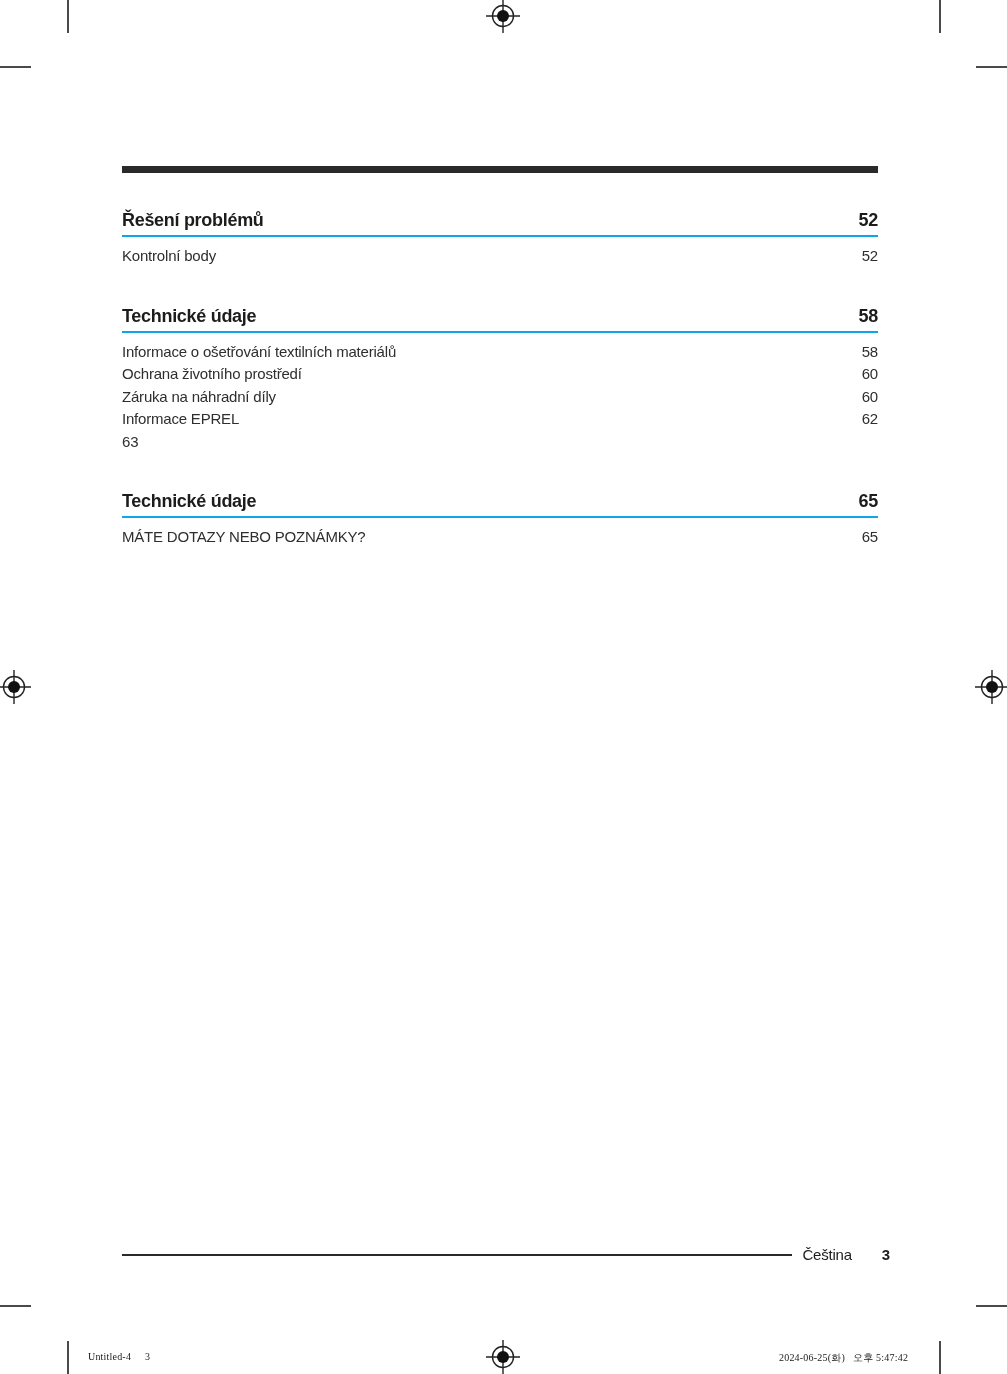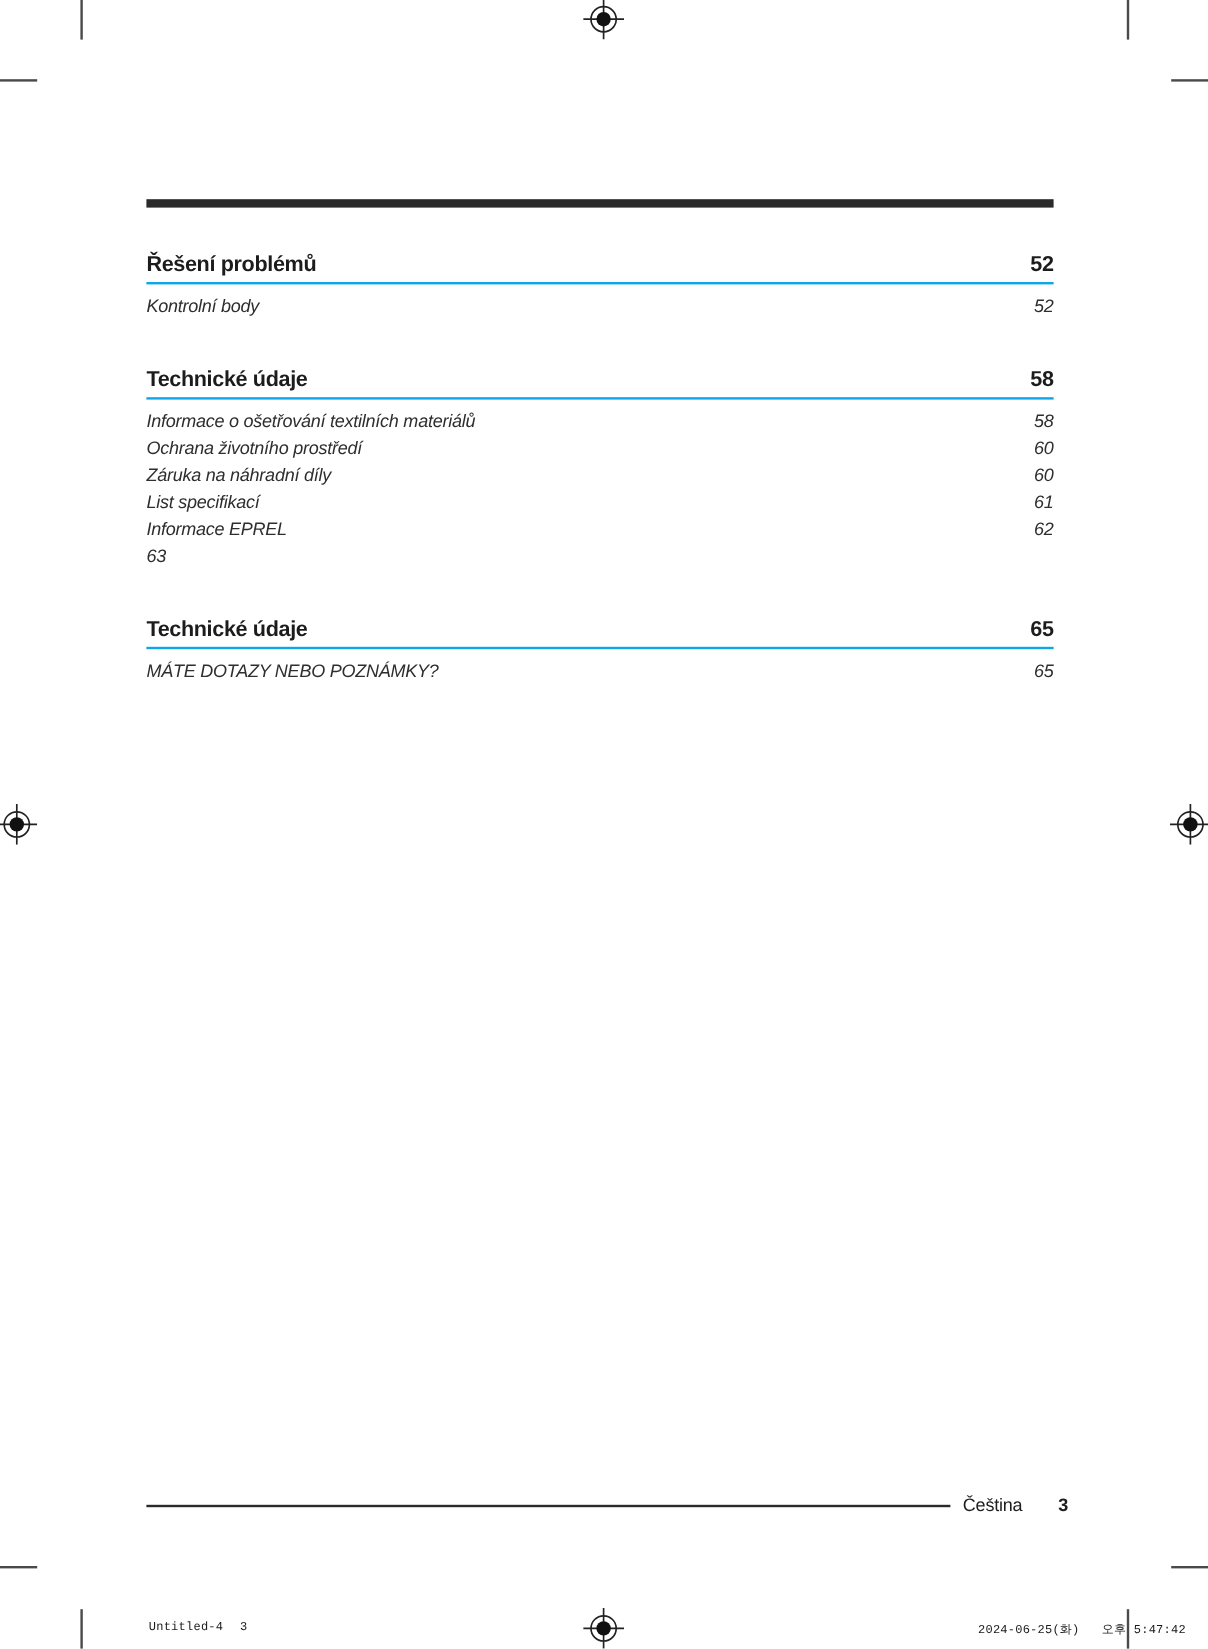--- a/index.html
+++ b/index.html
@@ -22,36 +22,36 @@
   .toc-section{margin-top:37px;}
   .toc-section:first-child{margin-top:36px;}
   .sec-head{
     display:flex;justify-content:space-between;align-items:flex-end;
     border-bottom:2px solid #0ea5e9;padding-bottom:4px;
     font-size:18px;font-weight:600;letter-spacing:-0.3px;line-height:22px;color:#1c1c1c;
   }
   .sec-entries{margin-top:8px;}
   .toc-row{
     display:flex;justify-content:space-between;align-items:center;
-    line-height:22.5px;font-size:15px;letter-spacing:-0.2px;color:#2e2e2e;font-style:italic;
+    line-height:22.5px;font-size:15px;letter-spacing:-0.2px;color:#2e2e2e;
   }
   .toc-row .row-page{color:#2e2e2e;}
 
   
   .footer-rule{position:absolute;left:122px;top:1254px;width:670px;height:0;
     border-top:2px solid #2a2a2a;}
   .footer-label{position:absolute;left:800px;top:1246px;width:90px;
     display:flex;justify-content:flex-end;align-items:baseline;
     font-size:15px;letter-spacing:-0.2px;color:#1d1d1d;gap:16px;}
   .footer-label .pagenum{font-weight:600;margin-left:14px;}
 
   
   .printinfo{
-    position:absolute;top:1351px;font-family:Liberation Mono, monospace;
-    font-size:10px;color:#1a1a1a;letter-spacing:0.2px;white-space:pre;margin-left:36px;
+    position:absolute;top:1351px;font-family:Liberation Serif, serif;
+    font-size:10px;color:#1a1a1a;letter-spacing:0.2px;white-space:pre;
   }
   .pi-left{left:88px;}
   .pi-right{left:779px;}
   .pi-gap{display:inline-block;width:14px;}
 </style>
 </head>
 <body>
 
 <div class="page">
 
@@ -116,24 +116,20 @@
             </div>
             <div class="toc-row">
               <span class="row-label">Ochrana životního prostředí</span>
               <span class="row-page">60</span>
             </div>
             <div class="toc-row">
               <span class="row-label">Záruka na náhradní díly</span>
               <span class="row-page">60</span>
             </div>
             <div class="toc-row">
-              <span class="row-label">List specifikací</span>
-              <span class="row-page">61</span>
-            </div>
-            <div class="toc-row">
               <span class="row-label">Informace EPREL</span>
               <span class="row-page">62</span>
             </div>
             <div class="toc-row">
               <span class="row-page">63</span>
             </div>
           </div>
         </section>
         <section class="toc-section">
           <div class="sec-head">

